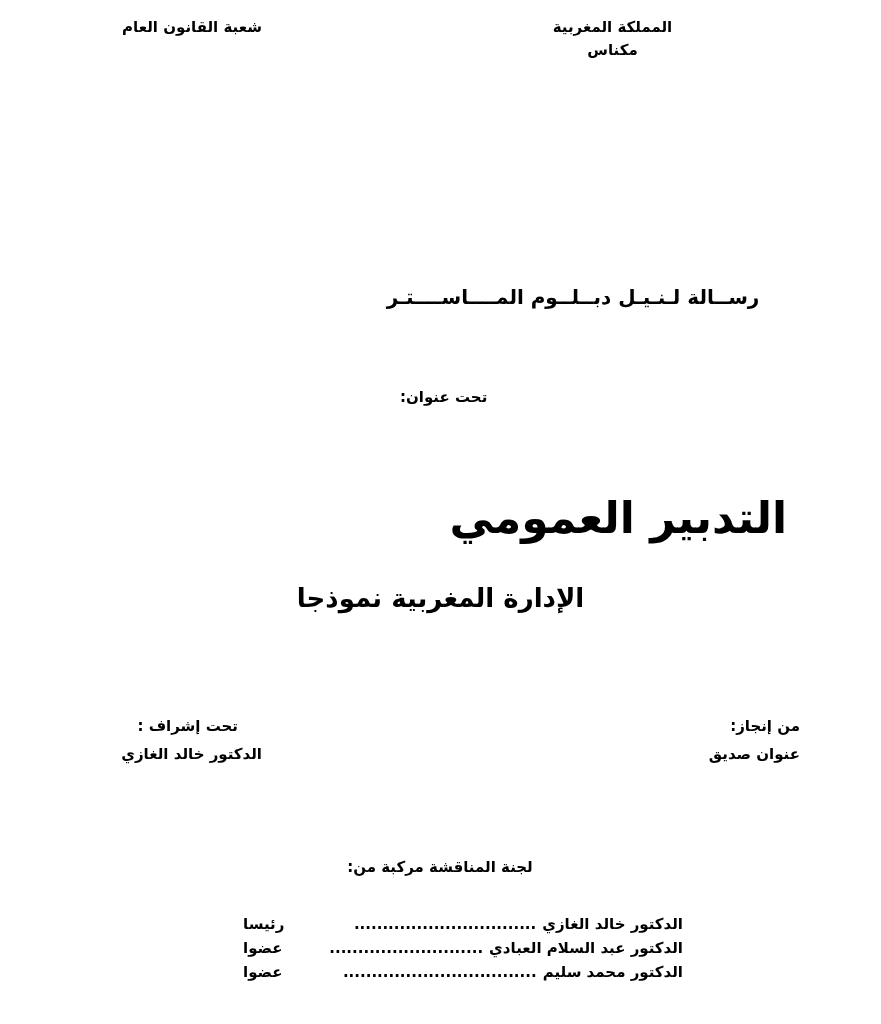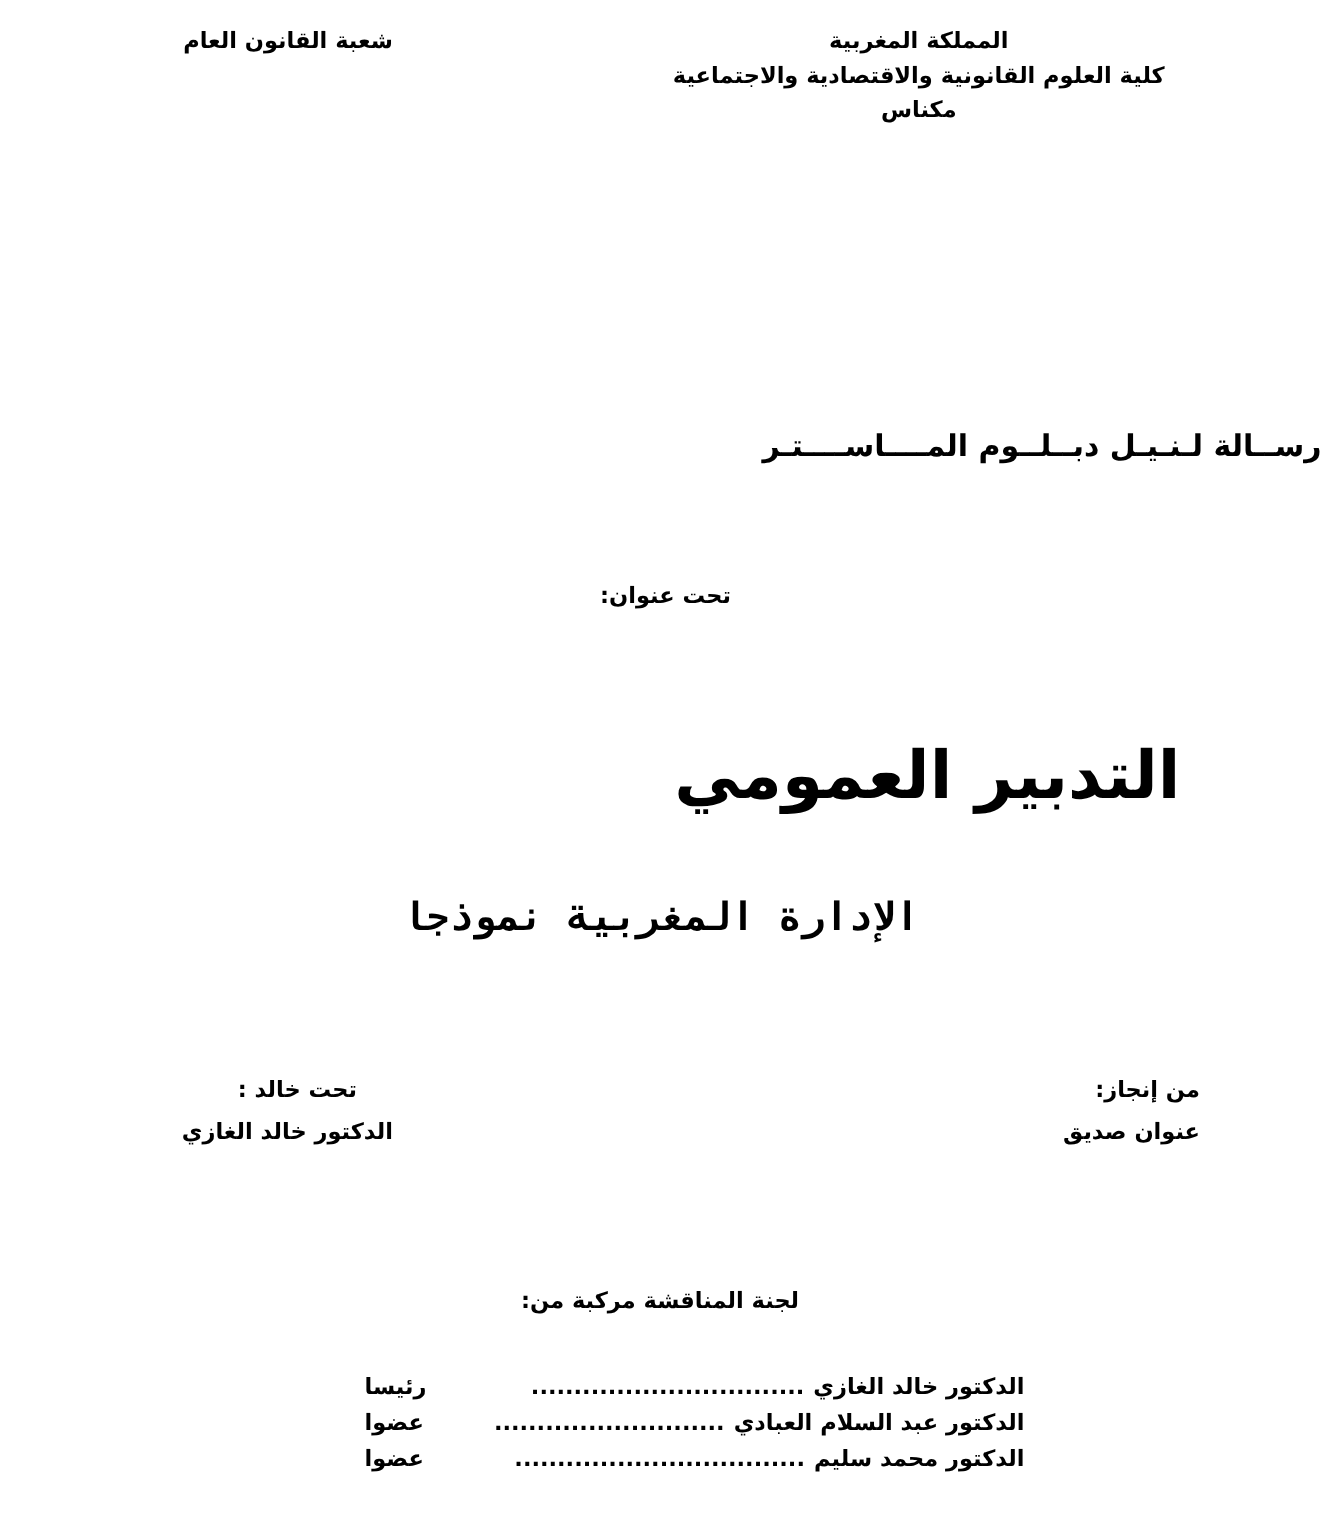--- a/index.html
+++ b/index.html
@@ -41,21 +41,21 @@
       left: 92px;
       width: 200px;
       font-size: 15px;
       line-height: 23px;
     }
 
     .thesis-type {
       top: 285px;
       left: 0;
       width: 881px;
-      text-align: right;
+      text-align: center;
       font-size: 20px;
       letter-spacing: 1px;
     }
     .thesis-type span { display: inline-block; margin-left: 265px; }
 
     .under-title {
       top: 388px;
       left: 0;
       width: 881px;
       font-size: 15px;
@@ -65,27 +65,26 @@
     .main-title {
       top: 488px;
       left: 0;
       width: 787px;
       font-size: 44px;
       line-height: 60px;
     }
     .main-title span { display: inline-block; margin-left: 12px; }
 
     .sub-title {
-      top: 593px;
+      top: 578px;
       left: 0;
       width: 881px;
       text-align: center;
       font-size: 26px;
       line-height: 40px;
-      font-family: Liberation Mono, monospace;
     }
 
     .author {
       top: 712px;
       left: 690px;
       width: 110px;
       font-size: 15px;
       line-height: 28px;
     }
     .author .line { text-align: right; }
@@ -138,21 +137,20 @@
       width: 46px;
       text-align: left;
       white-space: nowrap;
     }
   </style>
 </head>
 <body>
 
 <div class="block inst">
   <span class="line">المملكة المغربية</span>
-  <span class="line">كلية العلوم القانونية والاقتصادية والاجتماعية</span>
   <span class="line">مكناس</span>
 </div>
 
 <div class="block dept">
   <span class="line">شعبة القانون العام</span>
 </div>
 
 <div class="block thesis-type">
   <span>رســالة لـنـيـل دبــلــوم المــــاســــتـر</span>
 </div>
@@ -168,21 +166,21 @@
 <div class="block sub-title">
   <span>الإدارة المغربية نموذجا</span>
 </div>
 
 <div class="block author">
   <span class="line">من إنجاز:</span>
   <span class="line">عنوان صديق</span>
 </div>
 
 <div class="block supervisor">
-  <span class="line indent">تحت خالد :</span>
+  <span class="line indent">تحت إشراف :</span>
   <span class="line">الدكتور خالد الغازي</span>
 </div>
 
 <div class="block committee-title">لجنة المناقشة مركبة من:</div>
 
 <div class="block committee">
   <div class="committee-row">
     <span class="member">
       <span class="name">الدكتور خالد الغازي</span>
       <span class="dots">................................</span>

